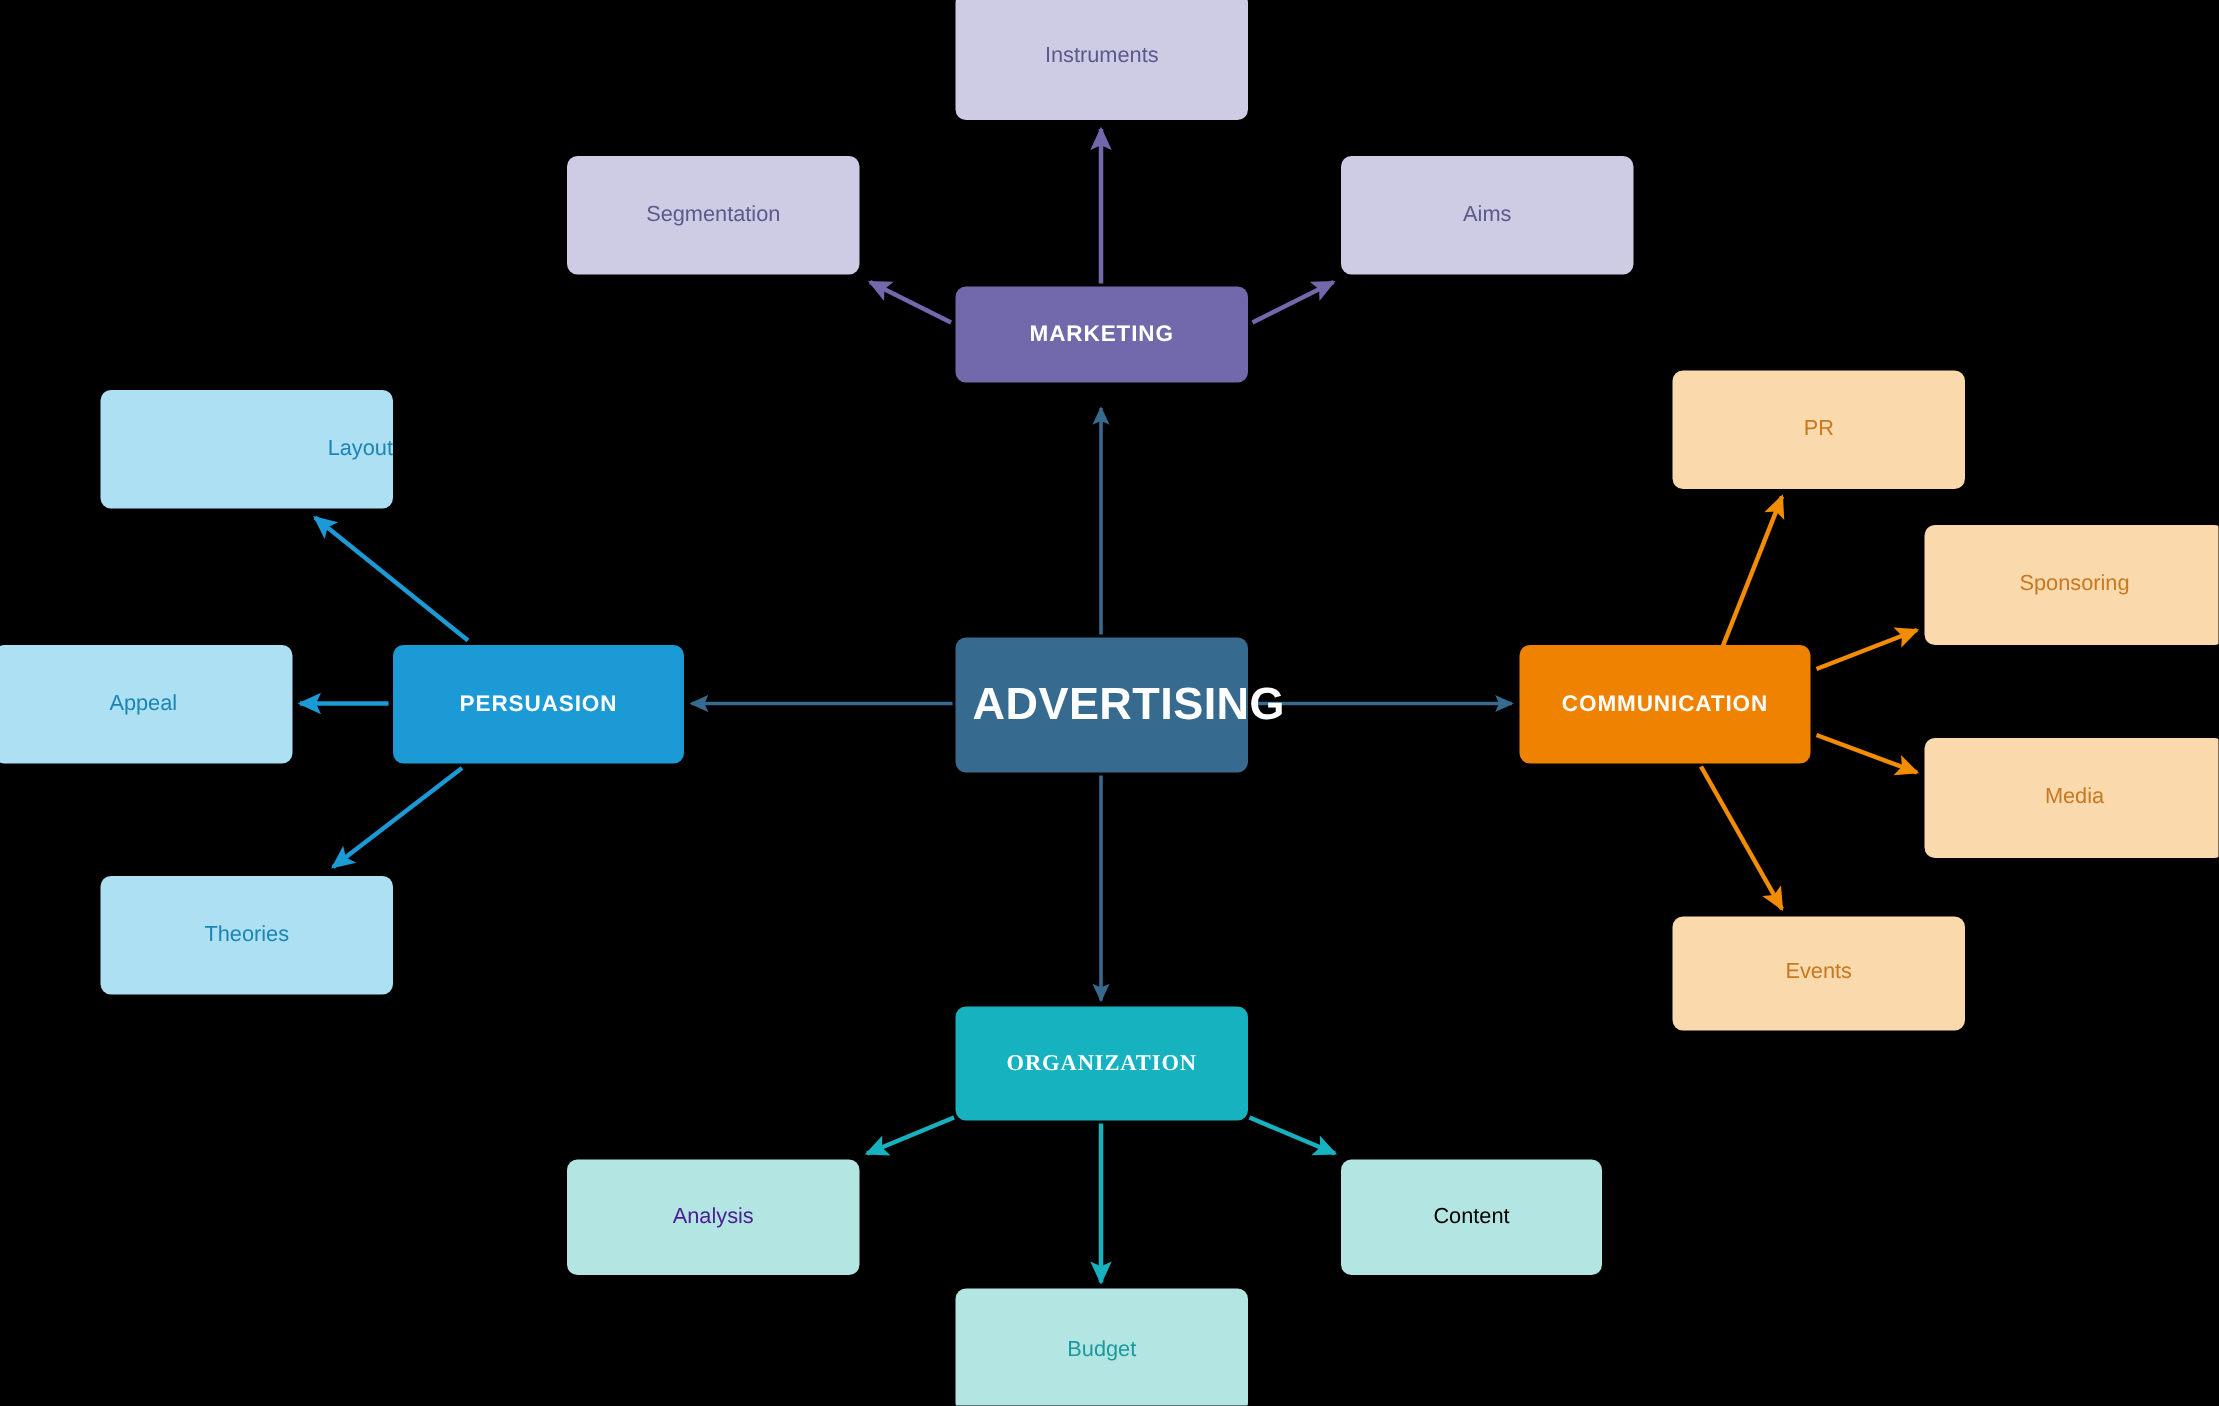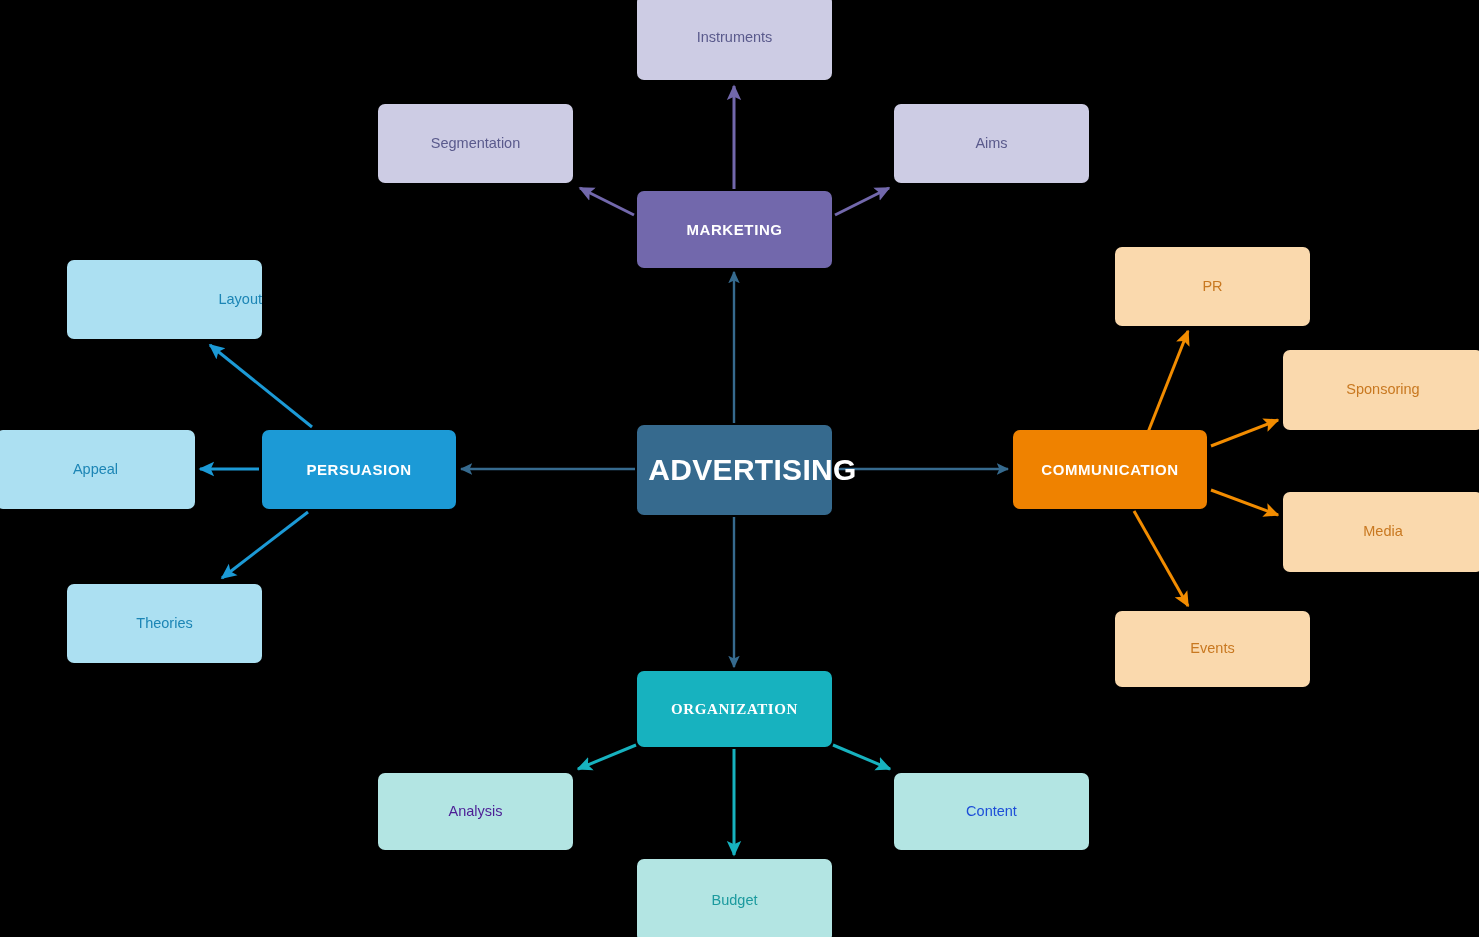--- a/index.html
+++ b/index.html
@@ -95,21 +95,21 @@
       <line x1="1134" y1="511" x2="1188" y2="606" stroke="#f28c00" stroke-width="3" marker-end="url(#ah3)"></line>
       <line x1="636" y1="745" x2="578" y2="769" stroke="#17b2bf" stroke-width="3" marker-end="url(#ah4)"></line>
       <line x1="734" y1="749" x2="734" y2="855" stroke="#17b2bf" stroke-width="3" marker-end="url(#ah4)"></line>
       <line x1="833" y1="745" x2="890" y2="769" stroke="#17b2bf" stroke-width="3" marker-end="url(#ah4)"></line>
     </svg>
 
   <div id="node-layer">
       <div class="node center" style="background: rgb(54, 106, 142); color: rgb(255, 255, 255); left: 637px; top: 425px; width: 195px; height: 90px;">
         <span>ADVERTISING</span>
       </div>
-      <div class="node hub hub-lg" style="background: rgb(114, 104, 172); color: rgb(255, 255, 255); left: 637px; top: 191px; width: 195px; height: 77px;">
+      <div class="node hub hub-lg" style="background: rgb(114, 104, 172); color: rgb(255, 255, 255); left: 637px; top: 191px; width: 195px; height: 64px;">
         <span>MARKETING</span>
       </div>
       <div class="node hub hub-lg" style="background: rgb(28, 154, 214); color: rgb(255, 255, 255); left: 262px; top: 430px; width: 194px; height: 79px;">
         <span>PERSUASION</span>
       </div>
       <div class="node hub hub-lg" style="background: rgb(239, 130, 0); color: rgb(255, 255, 255); left: 1013px; top: 430px; width: 194px; height: 79px;">
         <span>COMMUNICATION</span>
       </div>
       <div class="node hub hub-lg" style="background: rgb(23, 178, 191); color: rgb(255, 255, 255); left: 637px; top: 671px; width: 195px; height: 76px; font-family: Liberation Serif, serif;">
         <span>ORGANIZATION</span>
@@ -140,21 +140,21 @@
       </div>
       <div class="node leaf" style="background: rgb(250, 217, 173); color: rgb(200, 120, 32); left: 1283px; top: 492px; width: 200px; height: 80px;">
         <span>Media</span>
       </div>
       <div class="node leaf" style="background: rgb(250, 217, 173); color: rgb(200, 120, 32); left: 1115px; top: 611px; width: 195px; height: 76px;">
         <span>Events</span>
       </div>
       <div class="node leaf" style="background: rgb(179, 229, 227); color: #4c1d95; left: 378px; top: 773px; width: 195px; height: 77px;">
         <span>Analysis</span>
       </div>
-      <div class="node leaf" style="background: rgb(179, 229, 227); color: #1d4ed8; left: 894px; top: 773px; width: 195px; height: 77px;">
+      <div class="node leaf" style="background: rgb(179, 229, 227); color: #000000; left: 894px; top: 773px; width: 174px; height: 77px;">
         <span>Content</span>
       </div>
       <div class="node leaf" style="background: rgb(179, 229, 227); color: rgb(27, 154, 158); left: 637px; top: 859px; width: 195px; height: 83px;">
         <span>Budget</span>
       </div>
     </div>
 
 </div>
 
 </body></html>

